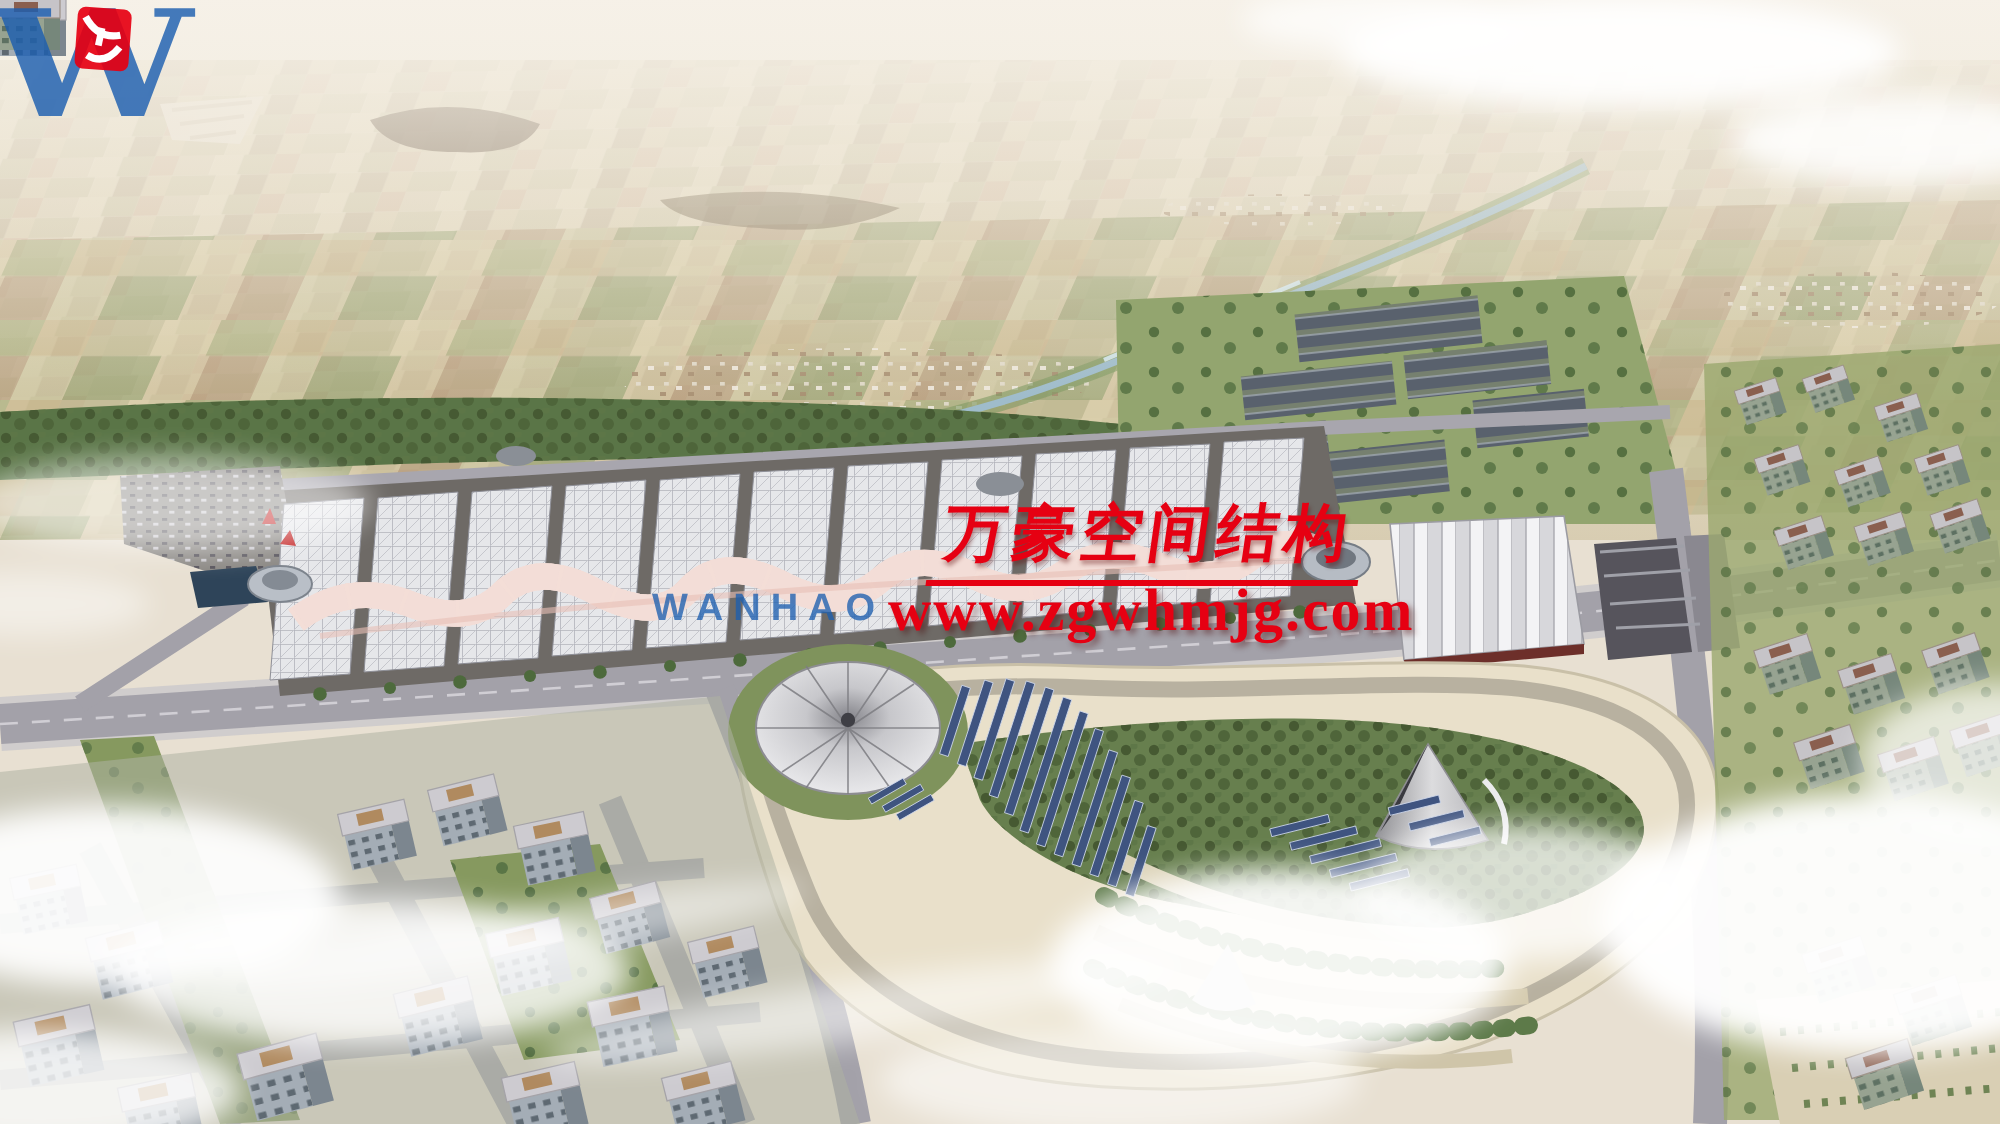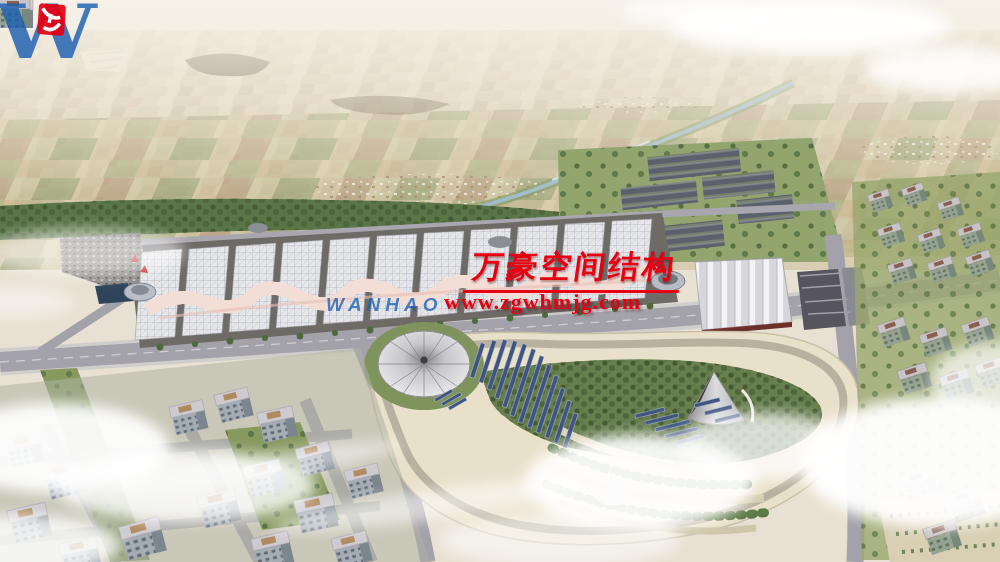--- a/index.html
+++ b/index.html
@@ -4,28 +4,28 @@
 <style>
   html,body{margin:0;padding:0;background:#222;}
   #stage{position:relative;width:1000px;height:562px;overflow:hidden;
          font-family:"Liberation Sans",sans-serif;background:#e8e0d2;}
   #stage svg{position:absolute;left:0;top:0;}
   .wm{position:absolute;z-index:20;pointer-events:none;}
   #wm-logo{left:320px;top:234px;width:140px;height:66px;}
   #wm-wordmark{left:326px;top:294px;width:110px;
     font-weight:bold;font-size:19px;letter-spacing:5px;
     color:var(--wm-blue,#1d5fb0);opacity:.78;
-    font-family:"Liberation Sans",sans-serif;font-style:italic;}
+    font-family:"Liberation Sans",sans-serif;}
   #wm-title{left:466px;top:246px;font-size:31px;font-weight:bold;
     letter-spacing:3px;color:var(--wm-red,#e60012);
     border-bottom:3px solid currentColor;padding:0 6px 2px 6px;
     transform:skewX(-8deg);
     font-family:"DejaVu Sans","Liberation Sans",sans-serif;
     text-shadow:1px 2px 2px rgba(90,0,0,.4);}
-  #wm-url{left:444px;top:289px;font-size:22px;font-weight:bold;
+  #wm-url{left:444px;top:289px;font-size:30px;font-weight:bold;
     letter-spacing:1px;color:var(--wm-red,#e60012);
     font-family:"Liberation Serif","DejaVu Serif",serif;
     text-shadow:2px 2px 3px rgba(70,0,0,.45);}
 </style>
 </head>
 <body>
 
 <div id="stage">
 <svg width="1000" height="562" viewBox="0 0 1000 562">
   <defs>

